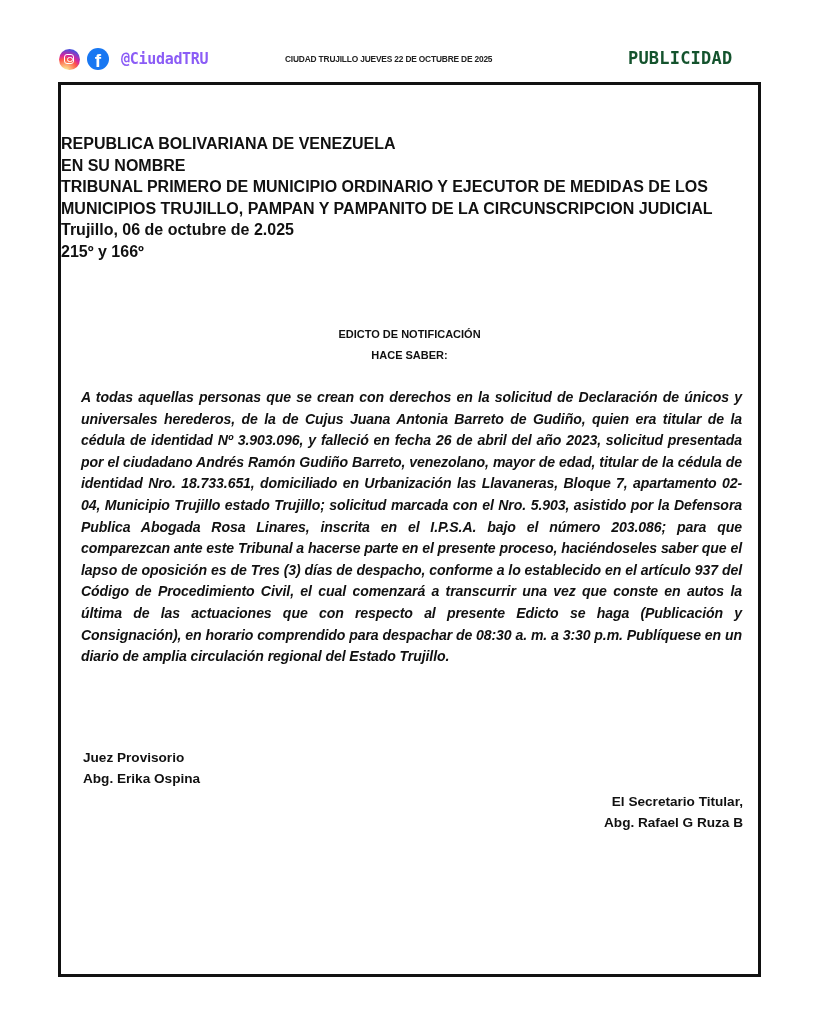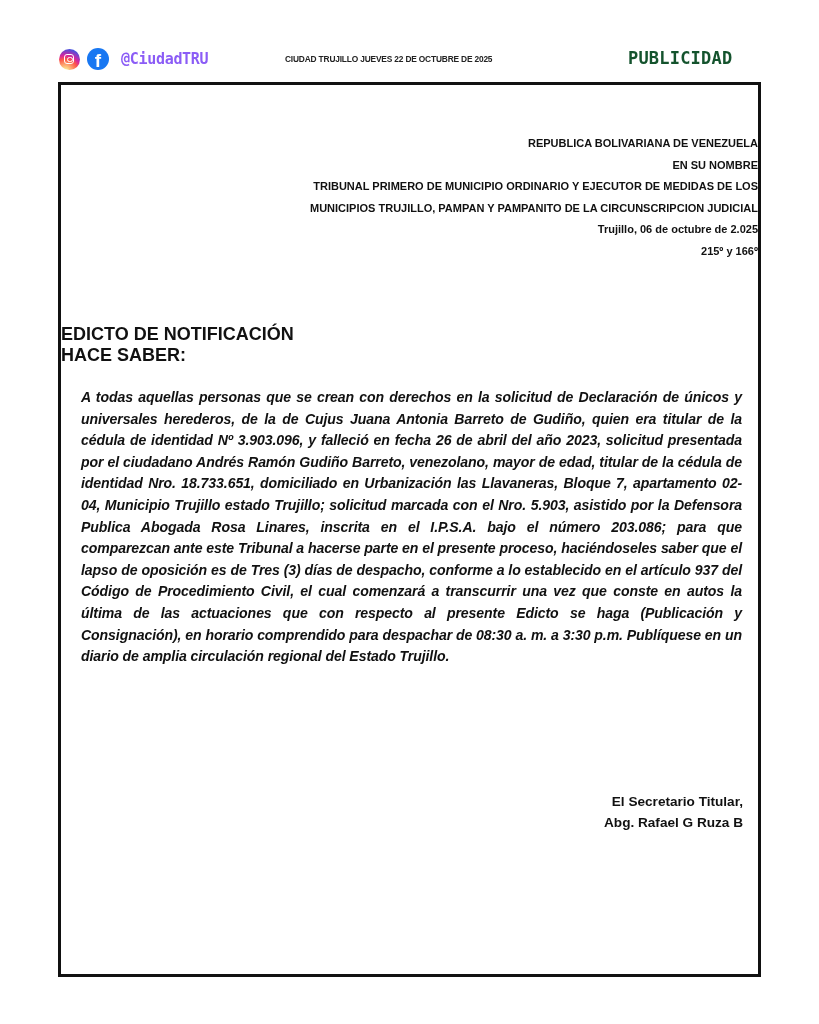--- a/index.html
+++ b/index.html
@@ -105,38 +105,38 @@
       width: 697px;
       height: 889px;
       border: 3px solid #111;
       box-sizing: content-box;
     }
     .header-block {
       position: absolute;
       left: 0;
       top: 48px;
       width: 100%;
-      text-align: right;
-      font-weight: bold;
-      font-size: 11px;
+      text-align: left;
+      font-weight: bold;
+      font-size: 16px;
       line-height: 21.5px;
       color: #111;
     }
     .header-block .line {
       display: block;
       white-space: nowrap;
     }
     .title-block {
       position: absolute;
       left: 0;
       top: 239px;
       width: 100%;
-      text-align: left;
-      font-weight: bold;
-      font-size: 18px;
+      text-align: center;
+      font-weight: bold;
+      font-size: 11px;
       line-height: 21px;
     }
     .title-block .line { display: block; }
     .body-text {
       position: absolute;
       left: 20px;
       top: 302px;
       width: 661px;
       font-weight: bold;
       font-size: 14.1px;
@@ -191,18 +191,22 @@
     <span class="line">215º y 166º</span>
   </div>
 
   <div class="title-block">
     <span class="line">EDICTO DE NOTIFICACIÓN</span>
     <span class="line">HACE SABER:</span>
   </div>
 
   <div class="body-text"> A todas aquellas personas que se crean con derechos en la solicitud de Declaración de únicos y universales herederos, de la de Cujus Juana Antonia Barreto de Gudiño, quien era titular de la cédula de identidad Nº 3.903.096, y falleció en fecha 26 de abril del año 2023, solicitud presentada por el ciudadano Andrés Ramón Gudiño Barreto, venezolano, mayor de edad, titular de la cédula de identidad Nro. 18.733.651, domiciliado en Urbanización las Llavaneras, Bloque 7, apartamento 02-04, Municipio Trujillo estado Trujillo; solicitud marcada con el Nro. 5.903, asistido por la Defensora Publica Abogada Rosa Linares, inscrita en el I.P.S.A. bajo el número 203.086; para que comparezcan ante este Tribunal a hacerse parte en el presente proceso, haciéndoseles saber que el lapso de oposición es de Tres (3) días de despacho, conforme a lo establecido en el artículo 937 del Código de Procedimiento Civil, el cual comenzará a transcurrir una vez que conste en autos la última de las actuaciones que con respecto al presente Edicto se haga (Publicación y Consignación), en horario comprendido para despachar de 08:30 a. m. a 3:30 p.m. Publíquese en un diario de amplia circulación regional del Estado Trujillo.</div>
 
+  <div class="sig-left">
+    <span class="line">Juez Provisorio</span>
+    <span class="line">Abg. Erika Ospina</span>
+  </div>
 
   <div class="sig-right">
     <span class="line">El Secretario Titular,</span>
     <span class="line">Abg. Rafael G Ruza B</span>
   </div>
 </div>
 
 </body></html>

